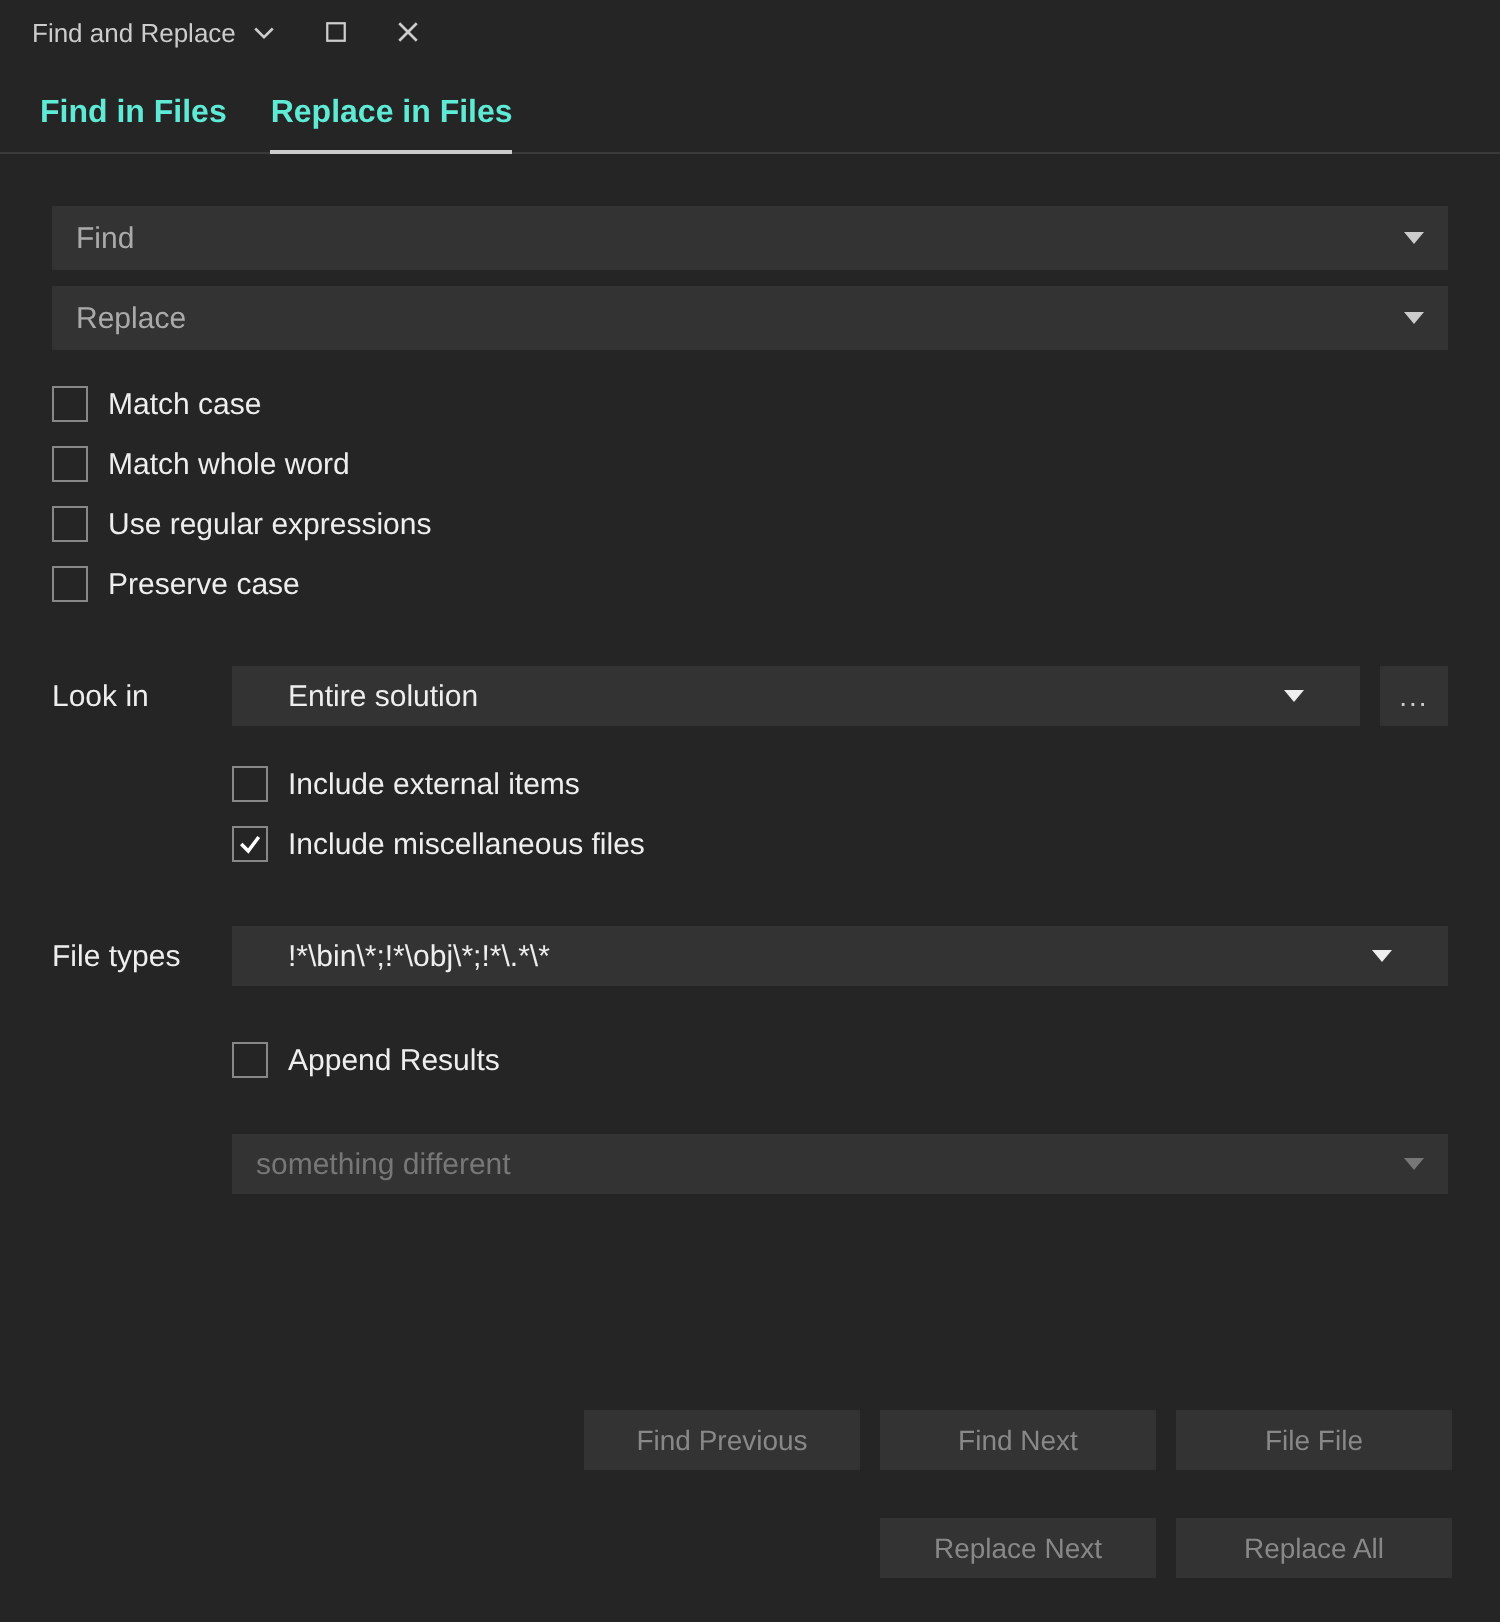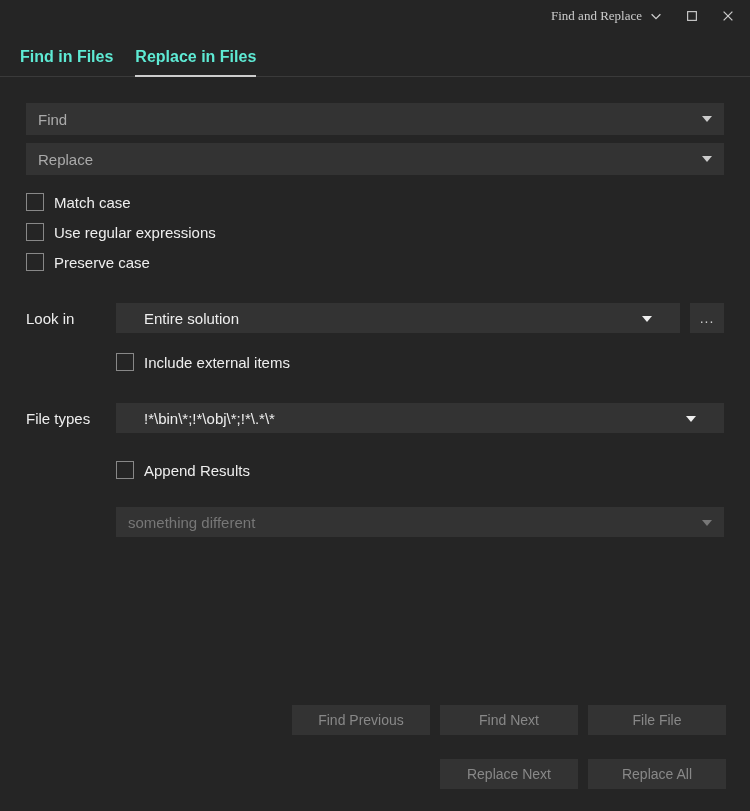--- a/index.html
+++ b/index.html
@@ -12,24 +12,23 @@
       height: 811px;
       background: #252525;
       color: #cccccc;
       font-family: "Segoe UI", Tahoma, sans-serif;
       font-size: 14px;
       overflow: hidden;
     }
     .titlebar {
       display: flex;
       align-items: center;
-      justify-content: flex-end;
+      justify-content: flex-start;
       height: 32px;
       padding: 0 8px 0 16px;
-      font-family: Liberation Serif, serif;
     }
     .titlebar-title {
       font-size: 13px;
       color: #cccccc;
     }
     .titlebar-controls {
       display: flex;
       align-items: center;
       gap: 8px;
     }
@@ -265,20 +264,26 @@
         </svg>
     </span>
   </div>
 
   <div class="checkbox-list">
     <div class="checkbox-row">
       <div class="checkbox">
         
       </div>
       <span class="checkbox-label">Match case</span>
+    </div>
+    <div class="checkbox-row">
+      <div class="checkbox">
+        
+      </div>
+      <span class="checkbox-label">Match whole word</span>
     </div>
     <div class="checkbox-row">
       <div class="checkbox">
         
       </div>
       <span class="checkbox-label">Use regular expressions</span>
     </div>
     <div class="checkbox-row">
       <div class="checkbox">
         
@@ -300,20 +305,28 @@
     <div class="browse-btn">...</div>
   </div>
 
   <div class="indented-checks">
     <div class="checkbox-row">
       <div class="checkbox">
         
       </div>
       <span class="checkbox-label">Include external items</span>
     </div>
+    <div class="checkbox-row">
+      <div class="checkbox checked">
+        <svg viewBox="0 0 16 16" stroke="#fff" fill="none" stroke-width="2">
+            <polyline points="3,8 7,12 13,4"></polyline>
+          </svg>
+      </div>
+      <span class="checkbox-label">Include miscellaneous files</span>
+    </div>
   </div>
 
   <div class="form-row">
     <div class="form-label">File types</div>
     <div class="select-control">
       <span>!*\bin\*;!*\obj\*;!*\.*\*</span>
       <span class="dropdown-caret">
         <svg viewBox="0 0 10 10" fill="currentColor">
             <polygon points="0,2 10,2 5,8"></polygon>
           </svg>

